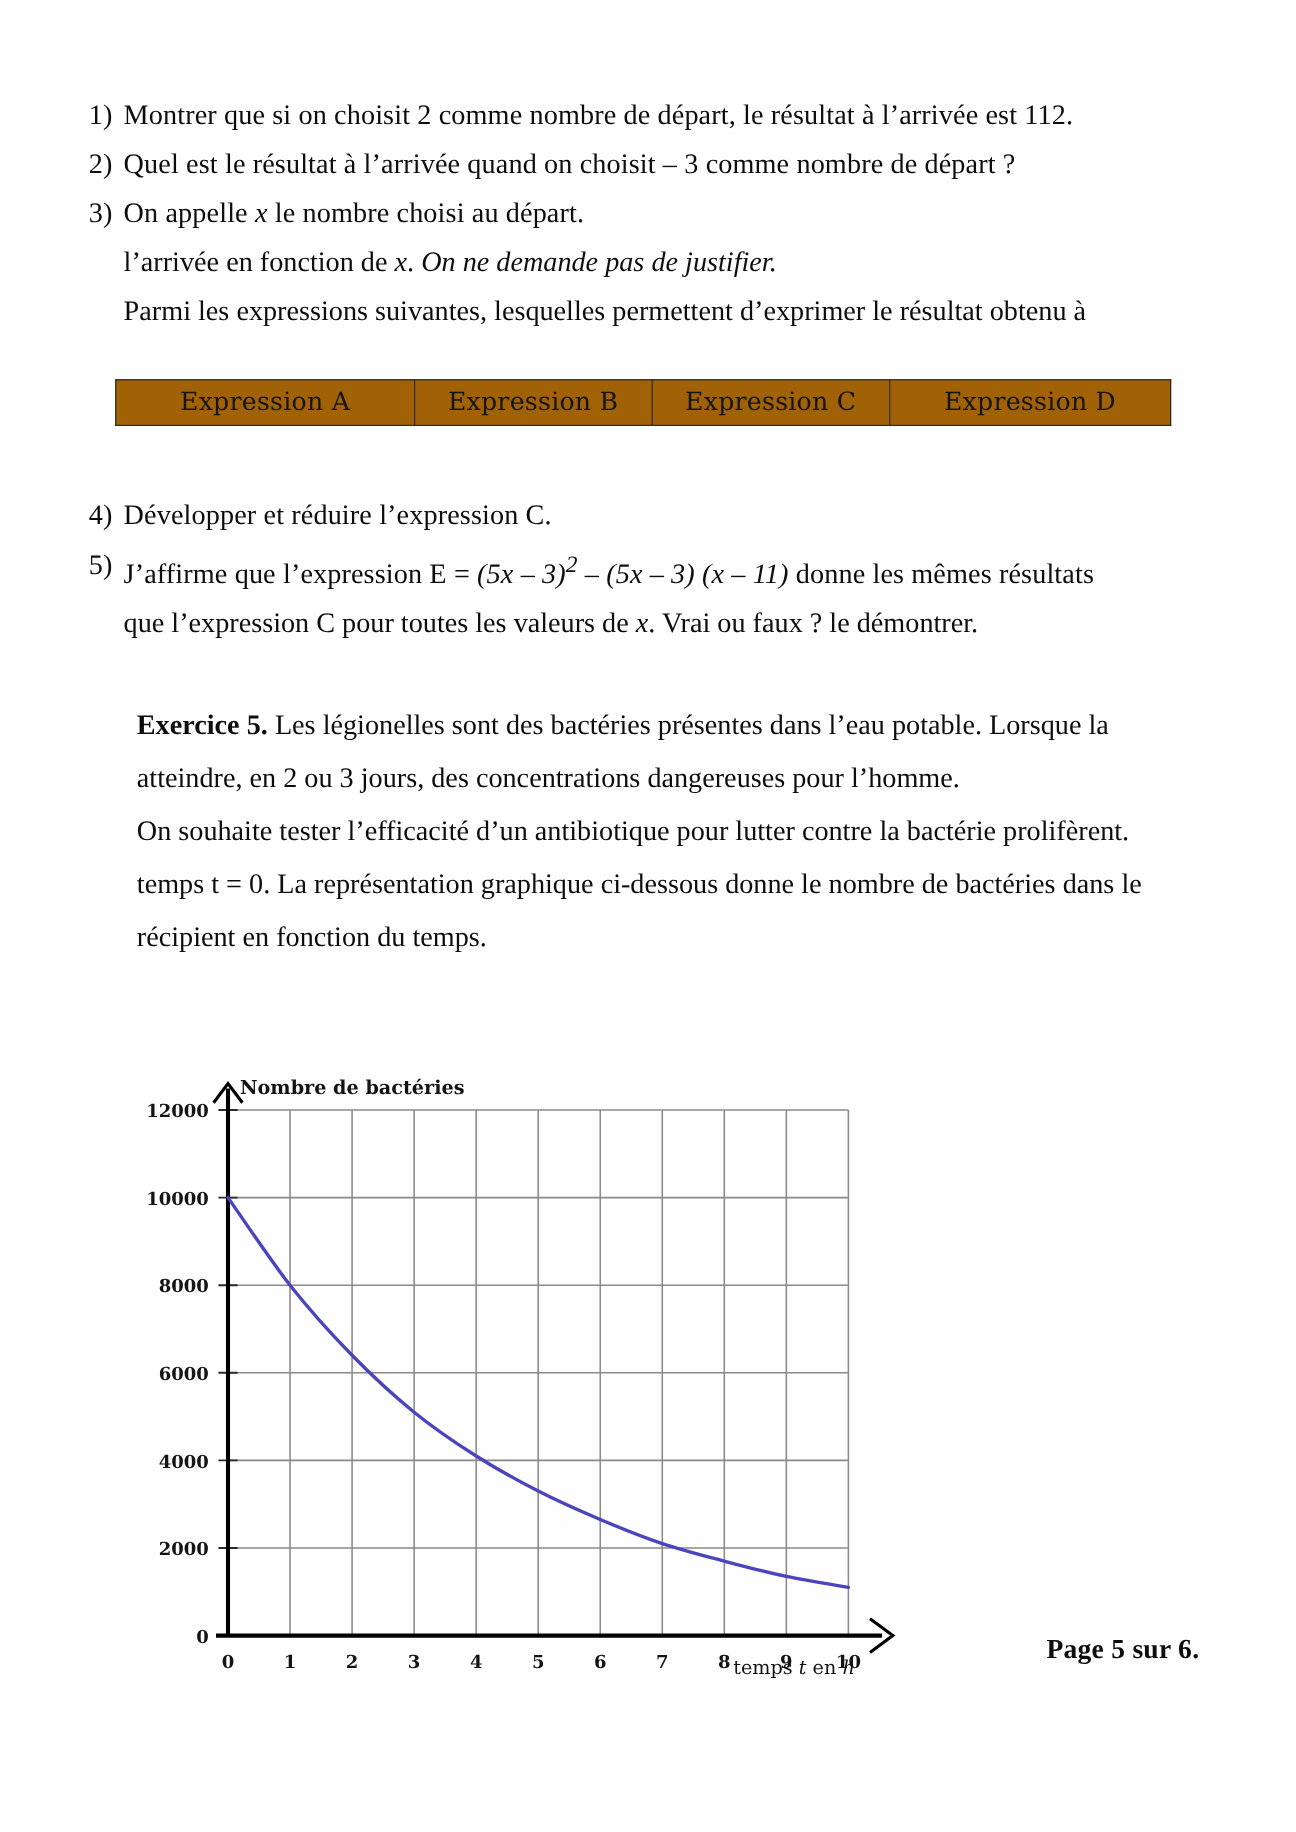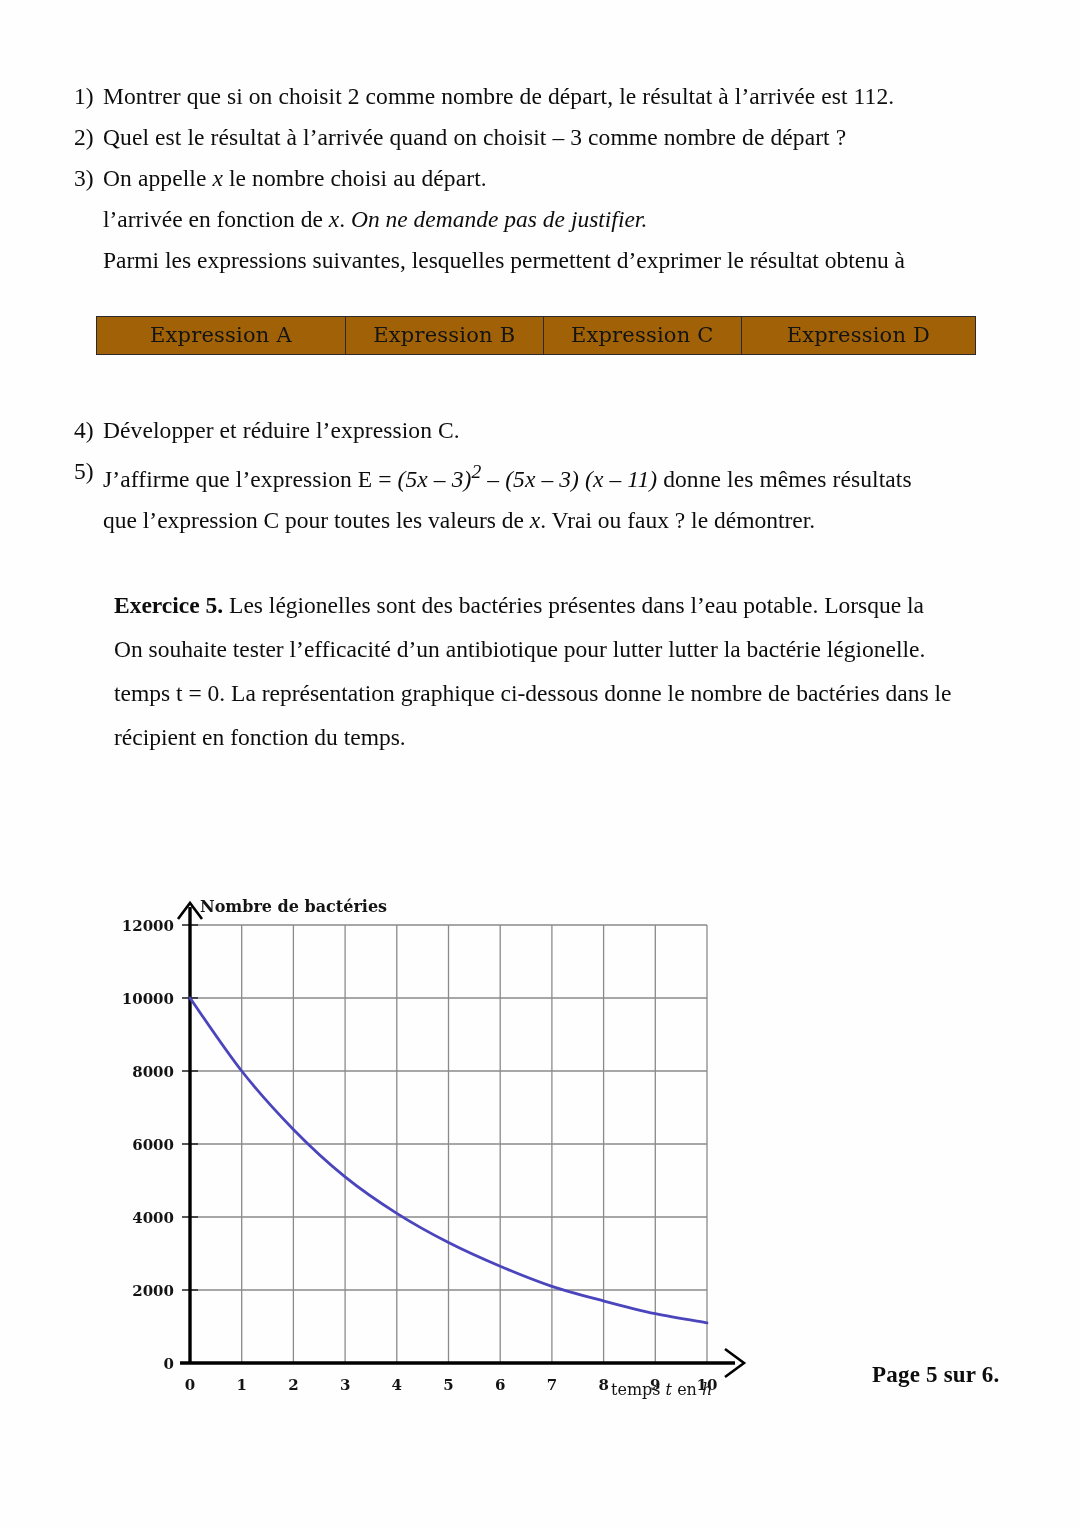--- a/index.html
+++ b/index.html
@@ -165,21 +165,22 @@
       <span class="qnum">5)</span>
       <span class="qtext"><span>J’affirme que l’expression E = </span><span class="it">(5x – 3)</span><sup class="it">2</sup><span class="it"> – (5x – 3) (x – 11)</span><span> donne les mêmes résultats</span></span>
     </div>
 
     <div class="qcont"><span>que l’expression C pour toutes les valeurs de </span><span class="it">x</span><span>. Vrai ou faux ? le démontrer.</span></div>
 
   </div>
 
   <div class="exo">
     <div class="blk"><b>Exercice 5.</b><span> Les légionelles sont des bactéries présentes dans l’eau potable. Lorsque la</span></div>
-    <div class="blk">On souhaite tester l’efficacité d’un antibiotique pour lutter lutter la bactérie légionelle.</div>
+    <div class="blk">atteindre, en 2 ou 3 jours, des concentrations dangereuses pour l’homme.</div>
+    <div class="blk">On souhaite tester l’efficacité d’un antibiotique pour lutter contre la bactérie prolifèrent.</div>
     <div class="blk">temps t = 0. La représentation graphique ci-dessous donne le nombre de bactéries dans le</div>
     <div class="blk">récipient en fonction du temps.</div>
   </div>
 
   <div class="chart-wrap">
     <svg class="chart-svg" width="680" height="510" viewBox="0 0 680 510">
 
       <text id="chart-title" x="82" y="22" font-family="DejaVu Serif, Liberation Serif, serif" font-size="16" font-weight="bold" fill="#141414">Nombre de bactéries</text>
 
       <g id="grid-group">

